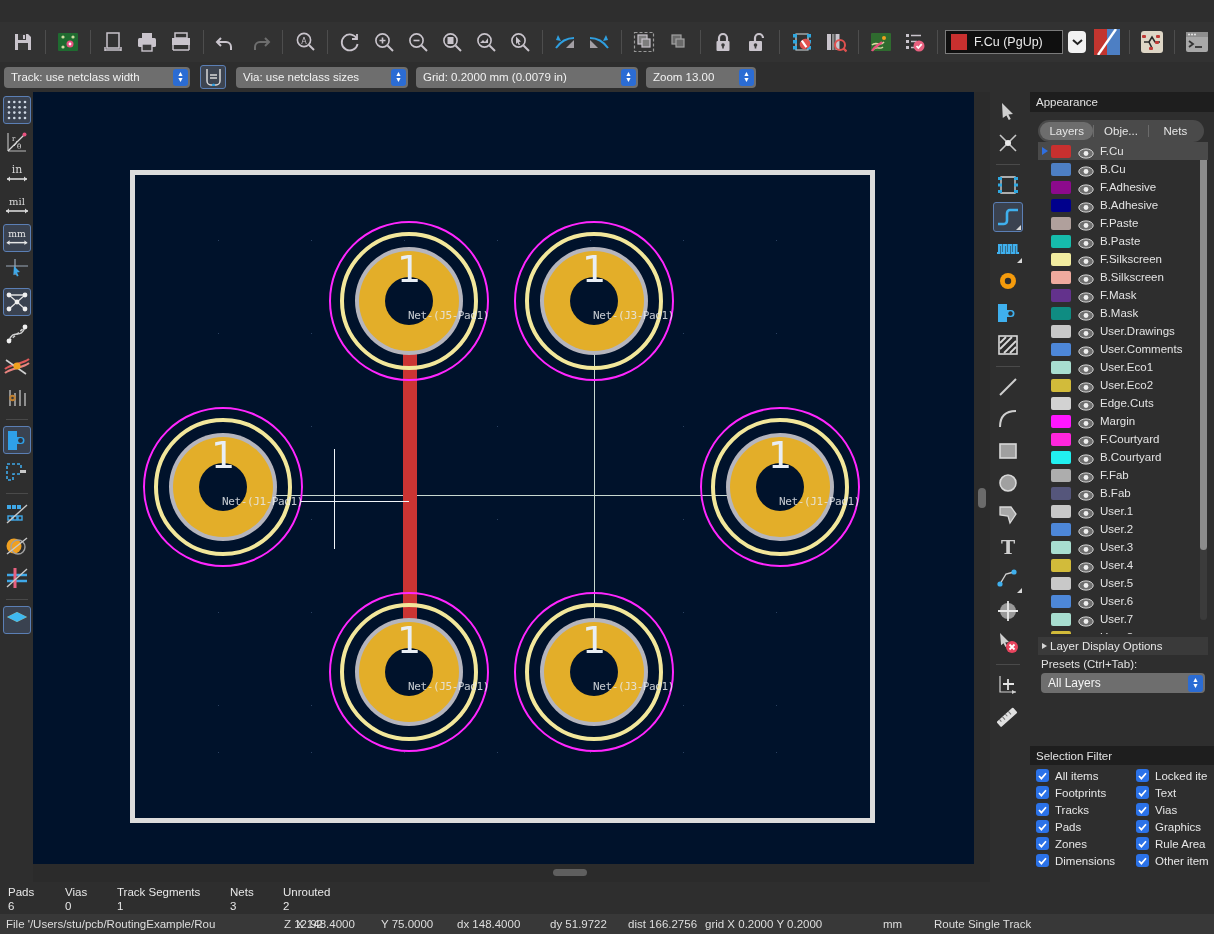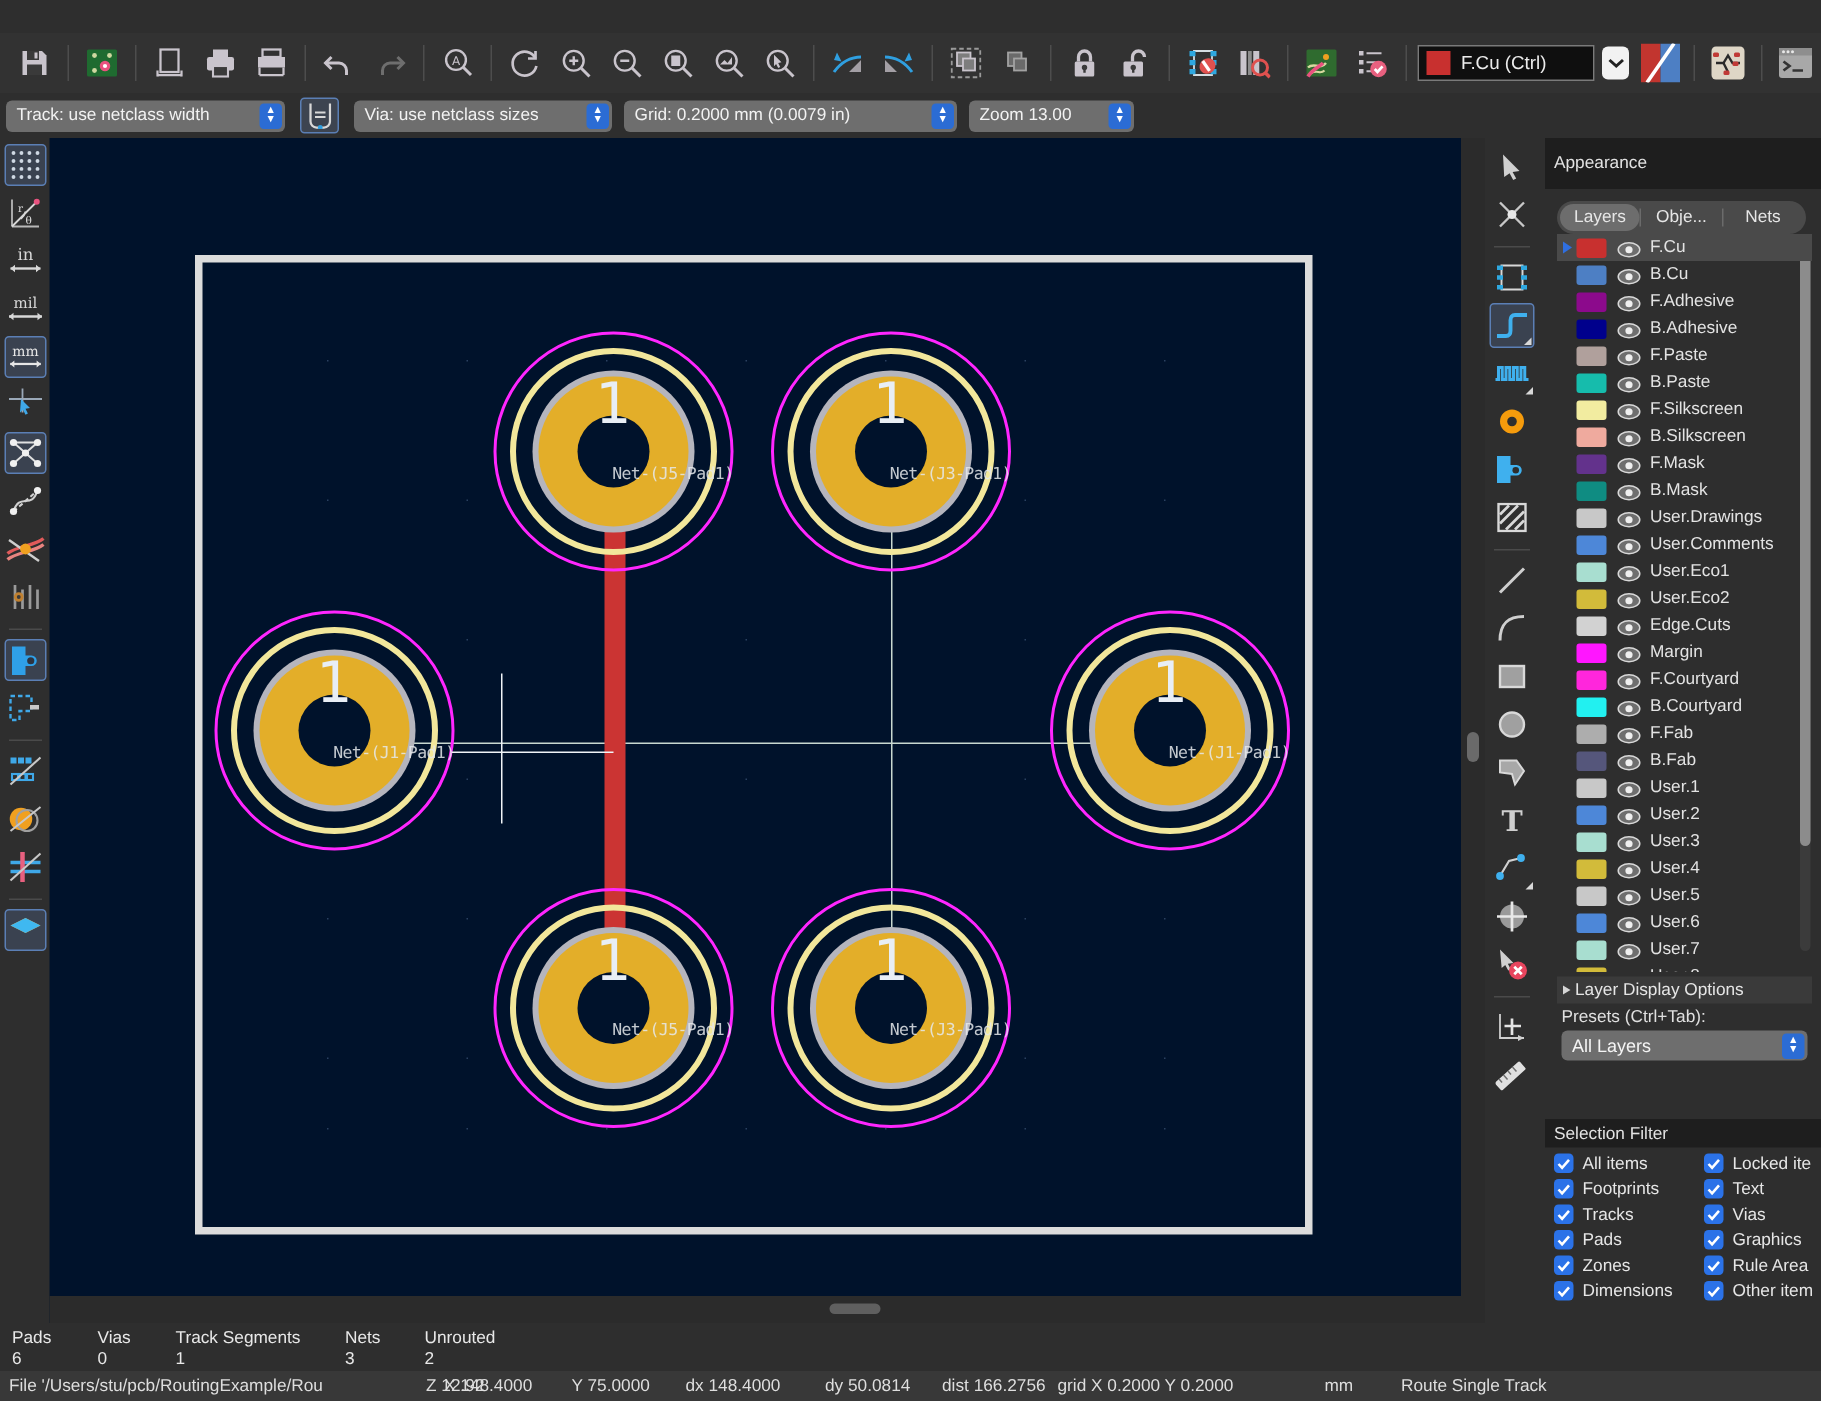--- a/index.html
+++ b/index.html
@@ -138,21 +138,21 @@
     position:absolute; right:1px; bottom:1px; width:0; height:0;
     border-left:5px solid transparent; border-bottom:5px solid #d8d8d8;
   }
 
   
   .appearance {
     position:absolute; left:1030px; top:92px; width:184px; height:842px;
     background:#2e2e2e;
   }
   .ap-header {
-    height:34px; background:#1e1e1e; color:#e2e2e2; font-size:11.5px;
+    height:20px; background:#1e1e1e; color:#e2e2e2; font-size:11.5px;
     display:flex; align-items:center; padding-left:6px;
   }
   .ap-body { padding-left:5px; }
   .ap-tabs {
     margin-top:8px; margin-left:3px; width:166px; height:22px;
     background:#4a4a4a; border-radius:11px; display:flex; align-items:center; padding:2px;
   }
   .ap-tab {
     flex:1; height:18px; display:flex; align-items:center; justify-content:center;
     color:#e6e6e6; font-size:11.5px; border-radius:9px;
@@ -419,21 +419,21 @@
           <rect x="2" y="15" width="3" height="3" fill="#c9c4cc"></rect>
           <path d="M7 4.5h10M7 10.5h6M7 16.5h4" stroke="#c9c4cc" stroke-width="1.4"></path>
           <circle cx="15" cy="15" r="5.5" fill="#e8607f"></circle>
           <path d="M12.5 15l1.8 2 3.4-3.8" stroke="#fff" stroke-width="1.8" fill="none"></path>
         </svg>
     </div>
     <div class="tsep"></div>
 
     <div style="width:170px;height:24px;background:#0f0f0f;border:1px solid #7a7a7a;display:flex;align-items:center;padding-left:5px;margin-left:2px;">
       <span style="width:16px;height:16px;background:#c8302f;margin-right:7px;flex:none;"></span>
-      <span style="color:#ececec;font-size:12.5px;">F.Cu (Ctrl)</span>
+      <span style="color:#ececec;font-size:12.5px;">F.Cu (PgUp)</span>
     </div>
     <div style="width:26px;height:22px;background:#f2f2f2;border-radius:4px;margin-left:5px;display:flex;align-items:center;justify-content:center;">
       <svg width="11" height="8" viewBox="0 0 11 8">
           <path d="M1 2l4.5 4L10 2" stroke="#222" stroke-width="2" fill="none"></path>
         </svg>
     </div>
 
     <div class="tbtn" title="Flip Board View" style="margin-left:6px;">
       <svg width="26" height="26" viewBox="0 0 26 26">
           <rect x="0" y="0" width="13" height="26" fill="#c2352f"></rect>
@@ -1306,20 +1306,20 @@
     <div class="sg-item sg-val" style="left:283px;">2</div>
 
   </div>
 
   <div class="statusbar">
     <span class="sb" style="left:6px;">File '/Users/stu/pcb/RoutingExample/Rou</span>
     <span class="sb" style="left:284px;text-align:center;">Z 12.92</span>
     <span class="sb" style="left:296px;">X 148.4000</span>
     <span class="sb" style="left:381px;">Y 75.0000</span>
     <span class="sb" style="left:457px;">dx 148.4000</span>
-    <span class="sb" style="left:550px;">dy 50.0814</span>
+    <span class="sb" style="left:550px;">dy 51.9722</span>
     <span class="sb" style="left:628px;">dist 166.2756</span>
     <span class="sb" style="left:705px;">grid X 0.2000  Y 0.2000</span>
     <span class="sb" style="left:883px;">mm</span>
     <span class="sb" style="left:934px;">Route Single Track</span>
   </div>
 
 </div>
 
 </body></html>

